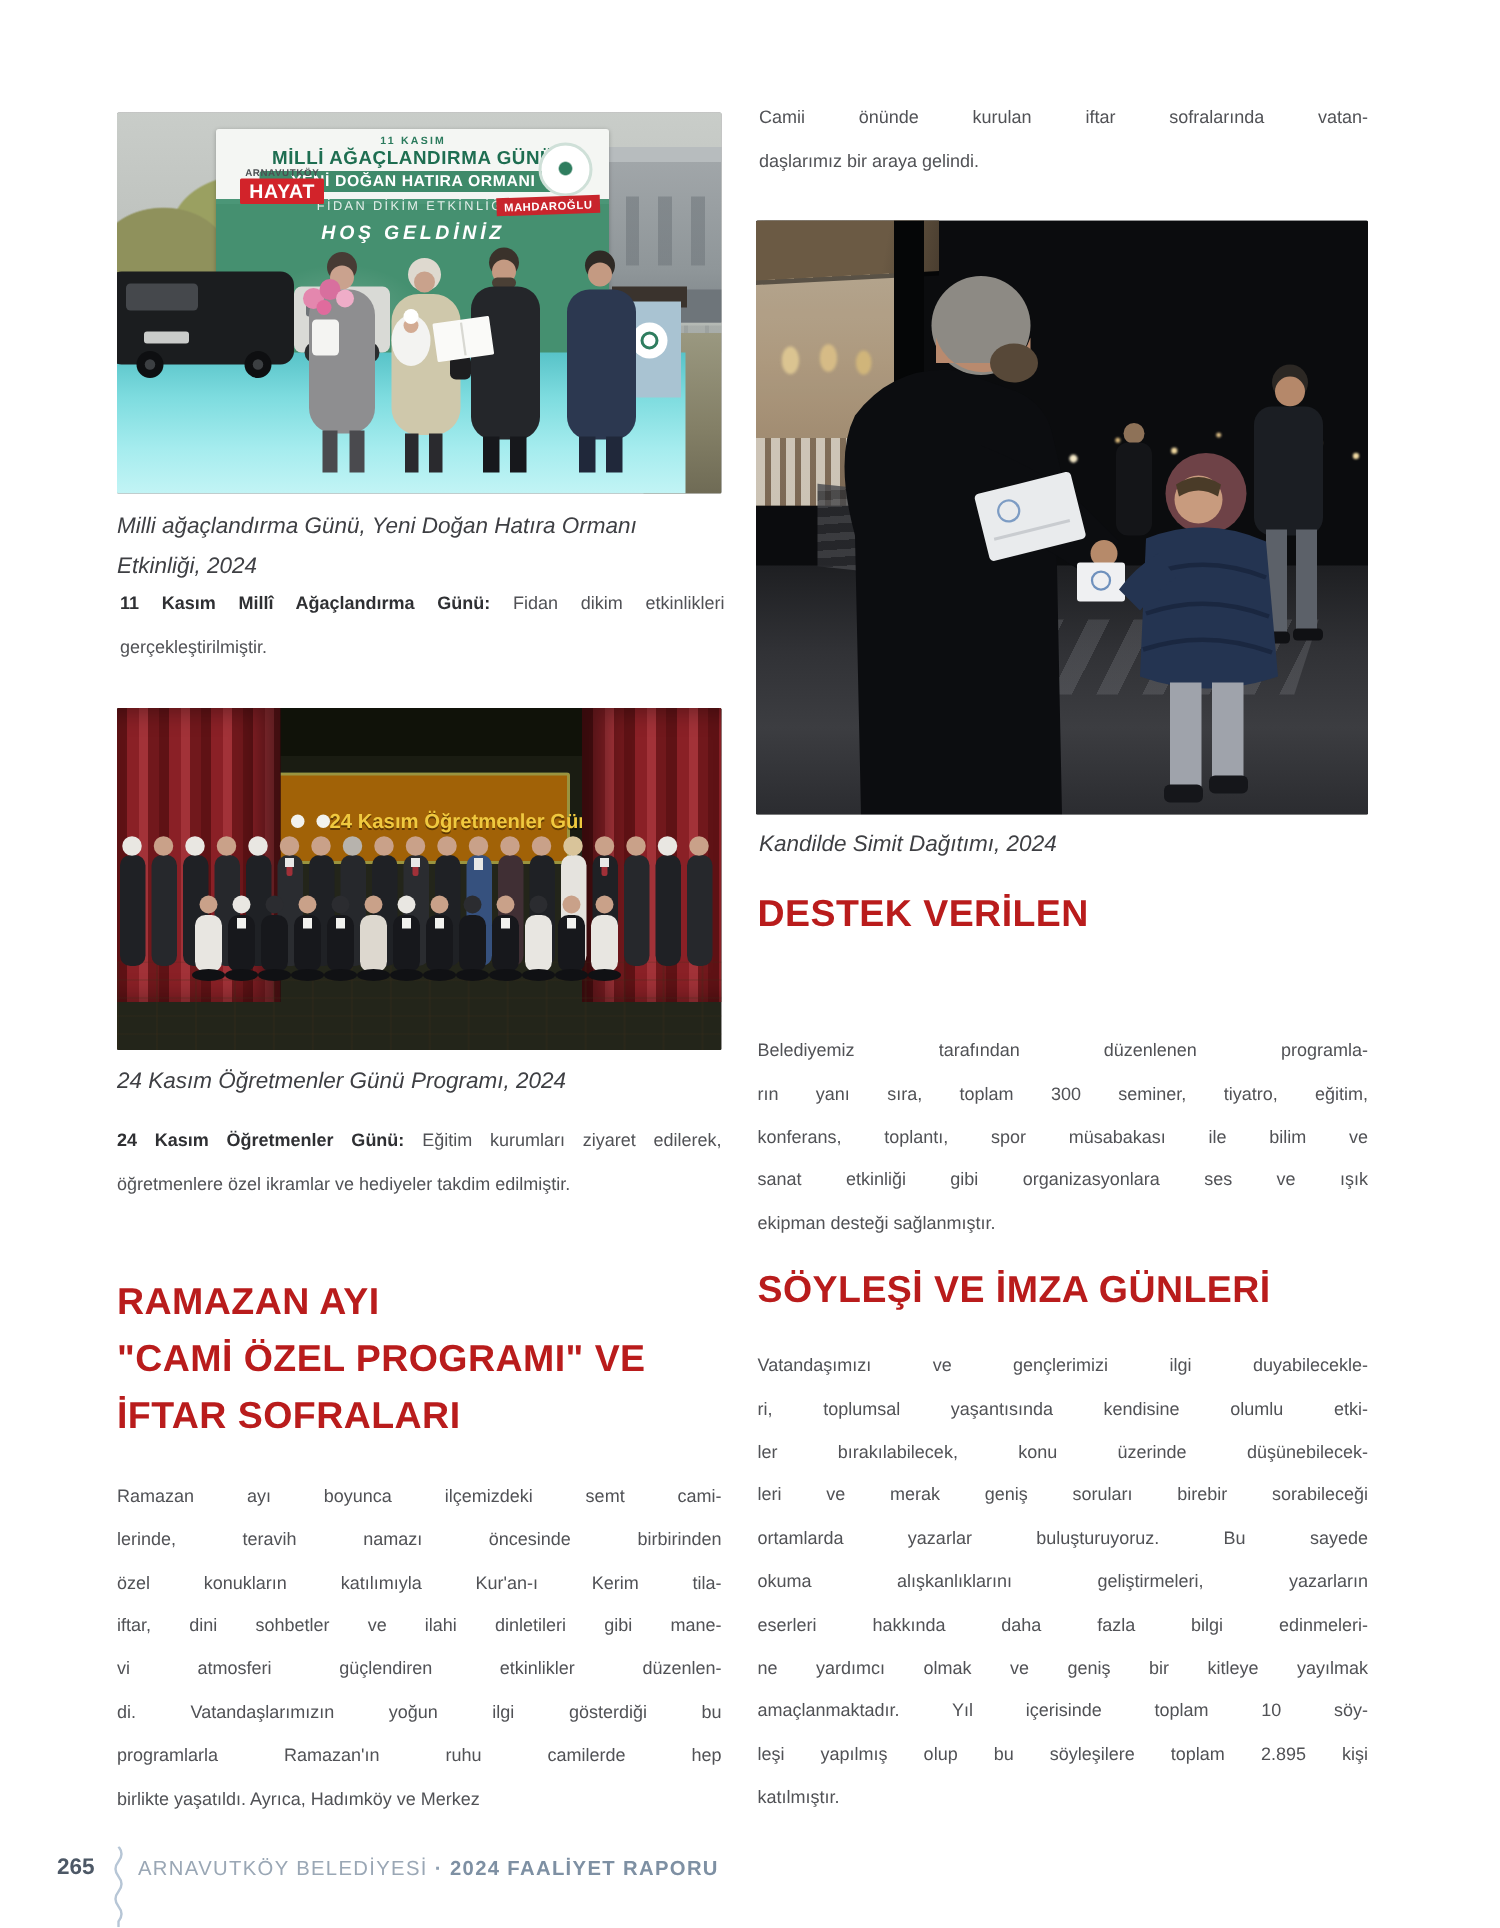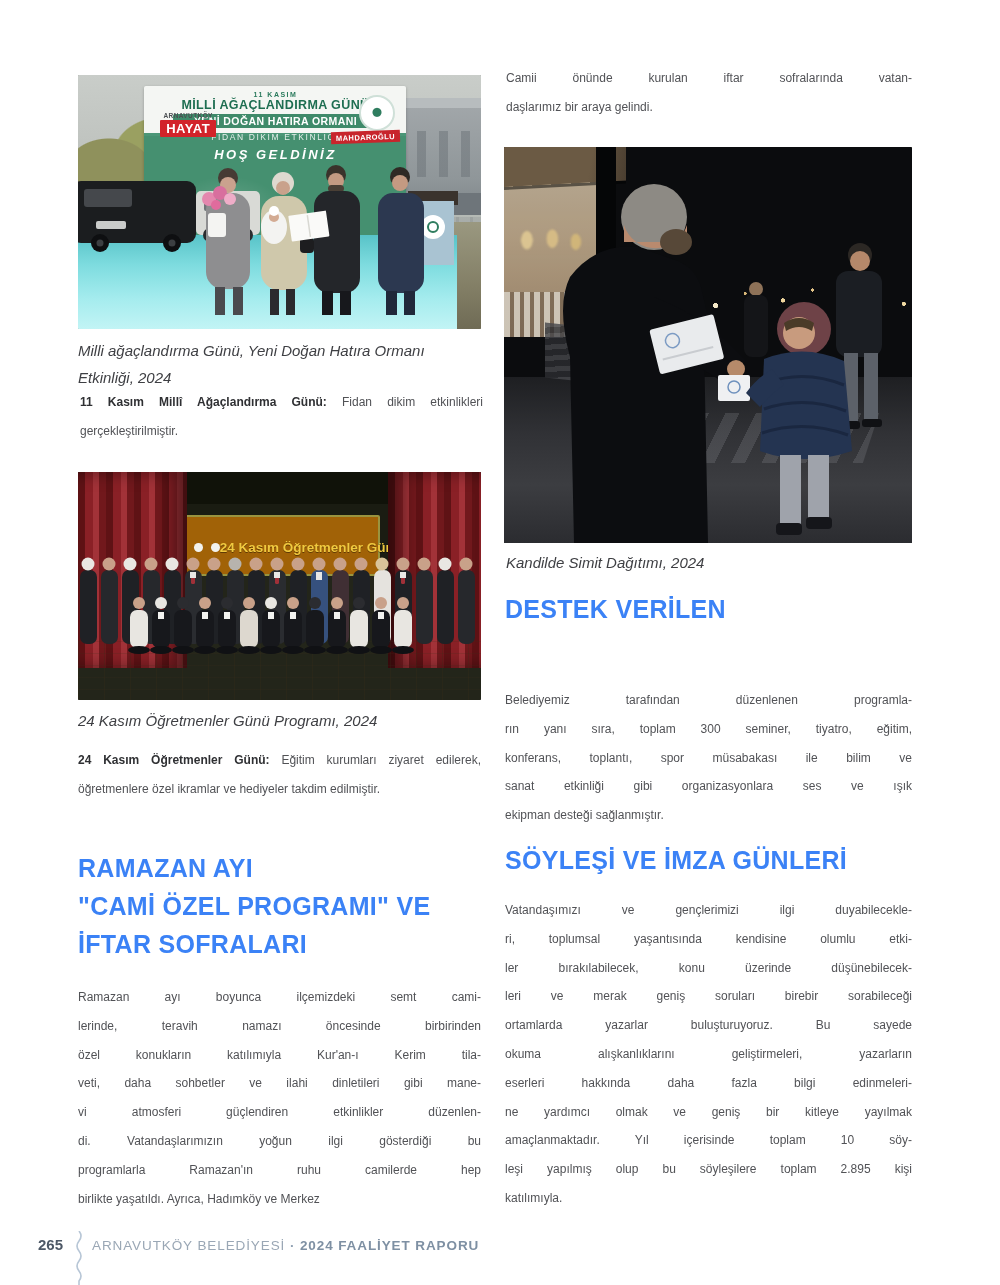--- a/index.html
+++ b/index.html
@@ -6,21 +6,21 @@
   .page{position:relative;width:1000px;height:1285px;background:#ffffff;overflow:hidden;
         font-family:"Liberation Sans","DejaVu Sans",sans-serif;color:#55565a;}
   .abs{position:absolute;}
 
   
   .para{font-size:12px;line-height:28.8px;color:#515256;text-align:justify;}
   .para b{color:#2f3033;}
   .jline{text-align:justify;text-align-last:justify;}
   .jline.last{text-align-last:left;}
   .caption{font-size:15px;line-height:27px;font-style:italic;color:#3e3f43;}
-  .heading{font-size:25px;line-height:38px;font-weight:bold;color:#3b82f6;letter-spacing:.3px;}
+  .heading{font-size:25px;line-height:38px;font-weight:bold;color:#b91c1c;letter-spacing:.3px;}
   .hline{white-space:nowrap;}
   .hline.last{white-space:nowrap;}
 
   
   .pagenum{font-size:15px;font-weight:bold;color:#4d5866;}
   .footer-line{font-size:13.5px;letter-spacing:.9px;white-space:nowrap;}
   .footer-brand{color:#9aa7b5;}
   .footer-sep{color:#8fa0b2;font-weight:bold;}
   .footer-report{color:#7e90a3;font-weight:bold;}
 
@@ -360,21 +360,21 @@
   <div class="abs heading" style="left:78px;top:849px;width:412px;">
       <div class="hline">RAMAZAN AYI</div>
       <div class="hline">"CAMİ ÖZEL PROGRAMI" VE</div>
       <div class="hline last">İFTAR SOFRALARI</div>
     </div>
 
   <div class="abs para" style="left:78px;top:983px;width:403px;">
       <div class="jline">Ramazan ayı boyunca ilçemizdeki semt cami-</div>
       <div class="jline">lerinde, teravih namazı öncesinde birbirinden</div>
       <div class="jline">özel konukların katılımıyla Kur'an-ı Kerim tila-</div>
-      <div class="jline">veti, daha sohbetler ve ilahi dinletileri gibi mane-</div>
+      <div class="jline">iftar, dini sohbetler ve ilahi dinletileri gibi mane-</div>
       <div class="jline">vi atmosferi güçlendiren etkinlikler düzenlen-</div>
       <div class="jline">di. Vatandaşlarımızın yoğun ilgi gösterdiği bu</div>
       <div class="jline">programlarla Ramazan'ın ruhu camilerde hep</div>
       <div class="jline last">birlikte yaşatıldı. Ayrıca, Hadımköy ve Merkez</div>
     </div>
 
   <div class="abs para" style="left:506px;top:64px;width:406px;">
       <div class="jline">Camii önünde kurulan iftar sofralarında vatan-</div>
       <div class="jline last">daşlarımız bir araya gelindi.</div>
     </div>
@@ -451,21 +451,21 @@
       <div class="jline">Vatandaşımızı ve gençlerimizi ilgi duyabilecekle-</div>
       <div class="jline">ri, toplumsal yaşantısında kendisine olumlu etki-</div>
       <div class="jline">ler bırakılabilecek, konu üzerinde düşünebilecek-</div>
       <div class="jline">leri ve merak geniş soruları birebir sorabileceği</div>
       <div class="jline">ortamlarda yazarlar buluşturuyoruz. Bu sayede</div>
       <div class="jline">okuma alışkanlıklarını geliştirmeleri, yazarların</div>
       <div class="jline">eserleri hakkında daha fazla bilgi edinmeleri-</div>
       <div class="jline">ne yardımcı olmak ve geniş bir kitleye yayılmak</div>
       <div class="jline">amaçlanmaktadır. Yıl içerisinde toplam 10 söy-</div>
       <div class="jline">leşi yapılmış olup bu söyleşilere toplam 2.895 kişi</div>
-      <div class="jline last">katılımıyla.</div>
+      <div class="jline last">katılmıştır.</div>
     </div>
 
   <div class="abs pagenum" style="left:38px;top:1236px;">265</div>
 
   <svg class="abs" style="left:74px;top:1231px;" width="10" height="54" viewBox="0 0 10 54">
     <path class="squiggle" d="M5 0 Q9 5 5 10 Q1 15 5 20 Q9 25 5 30 Q1 35 5 40 Q9 45 5 50 L5 54"></path>
   </svg>
 
   <div class="abs footer-line" style="left:92px;top:1238px;">
     <span class="footer-brand">ARNAVUTKÖY BELEDİYESİ</span>

